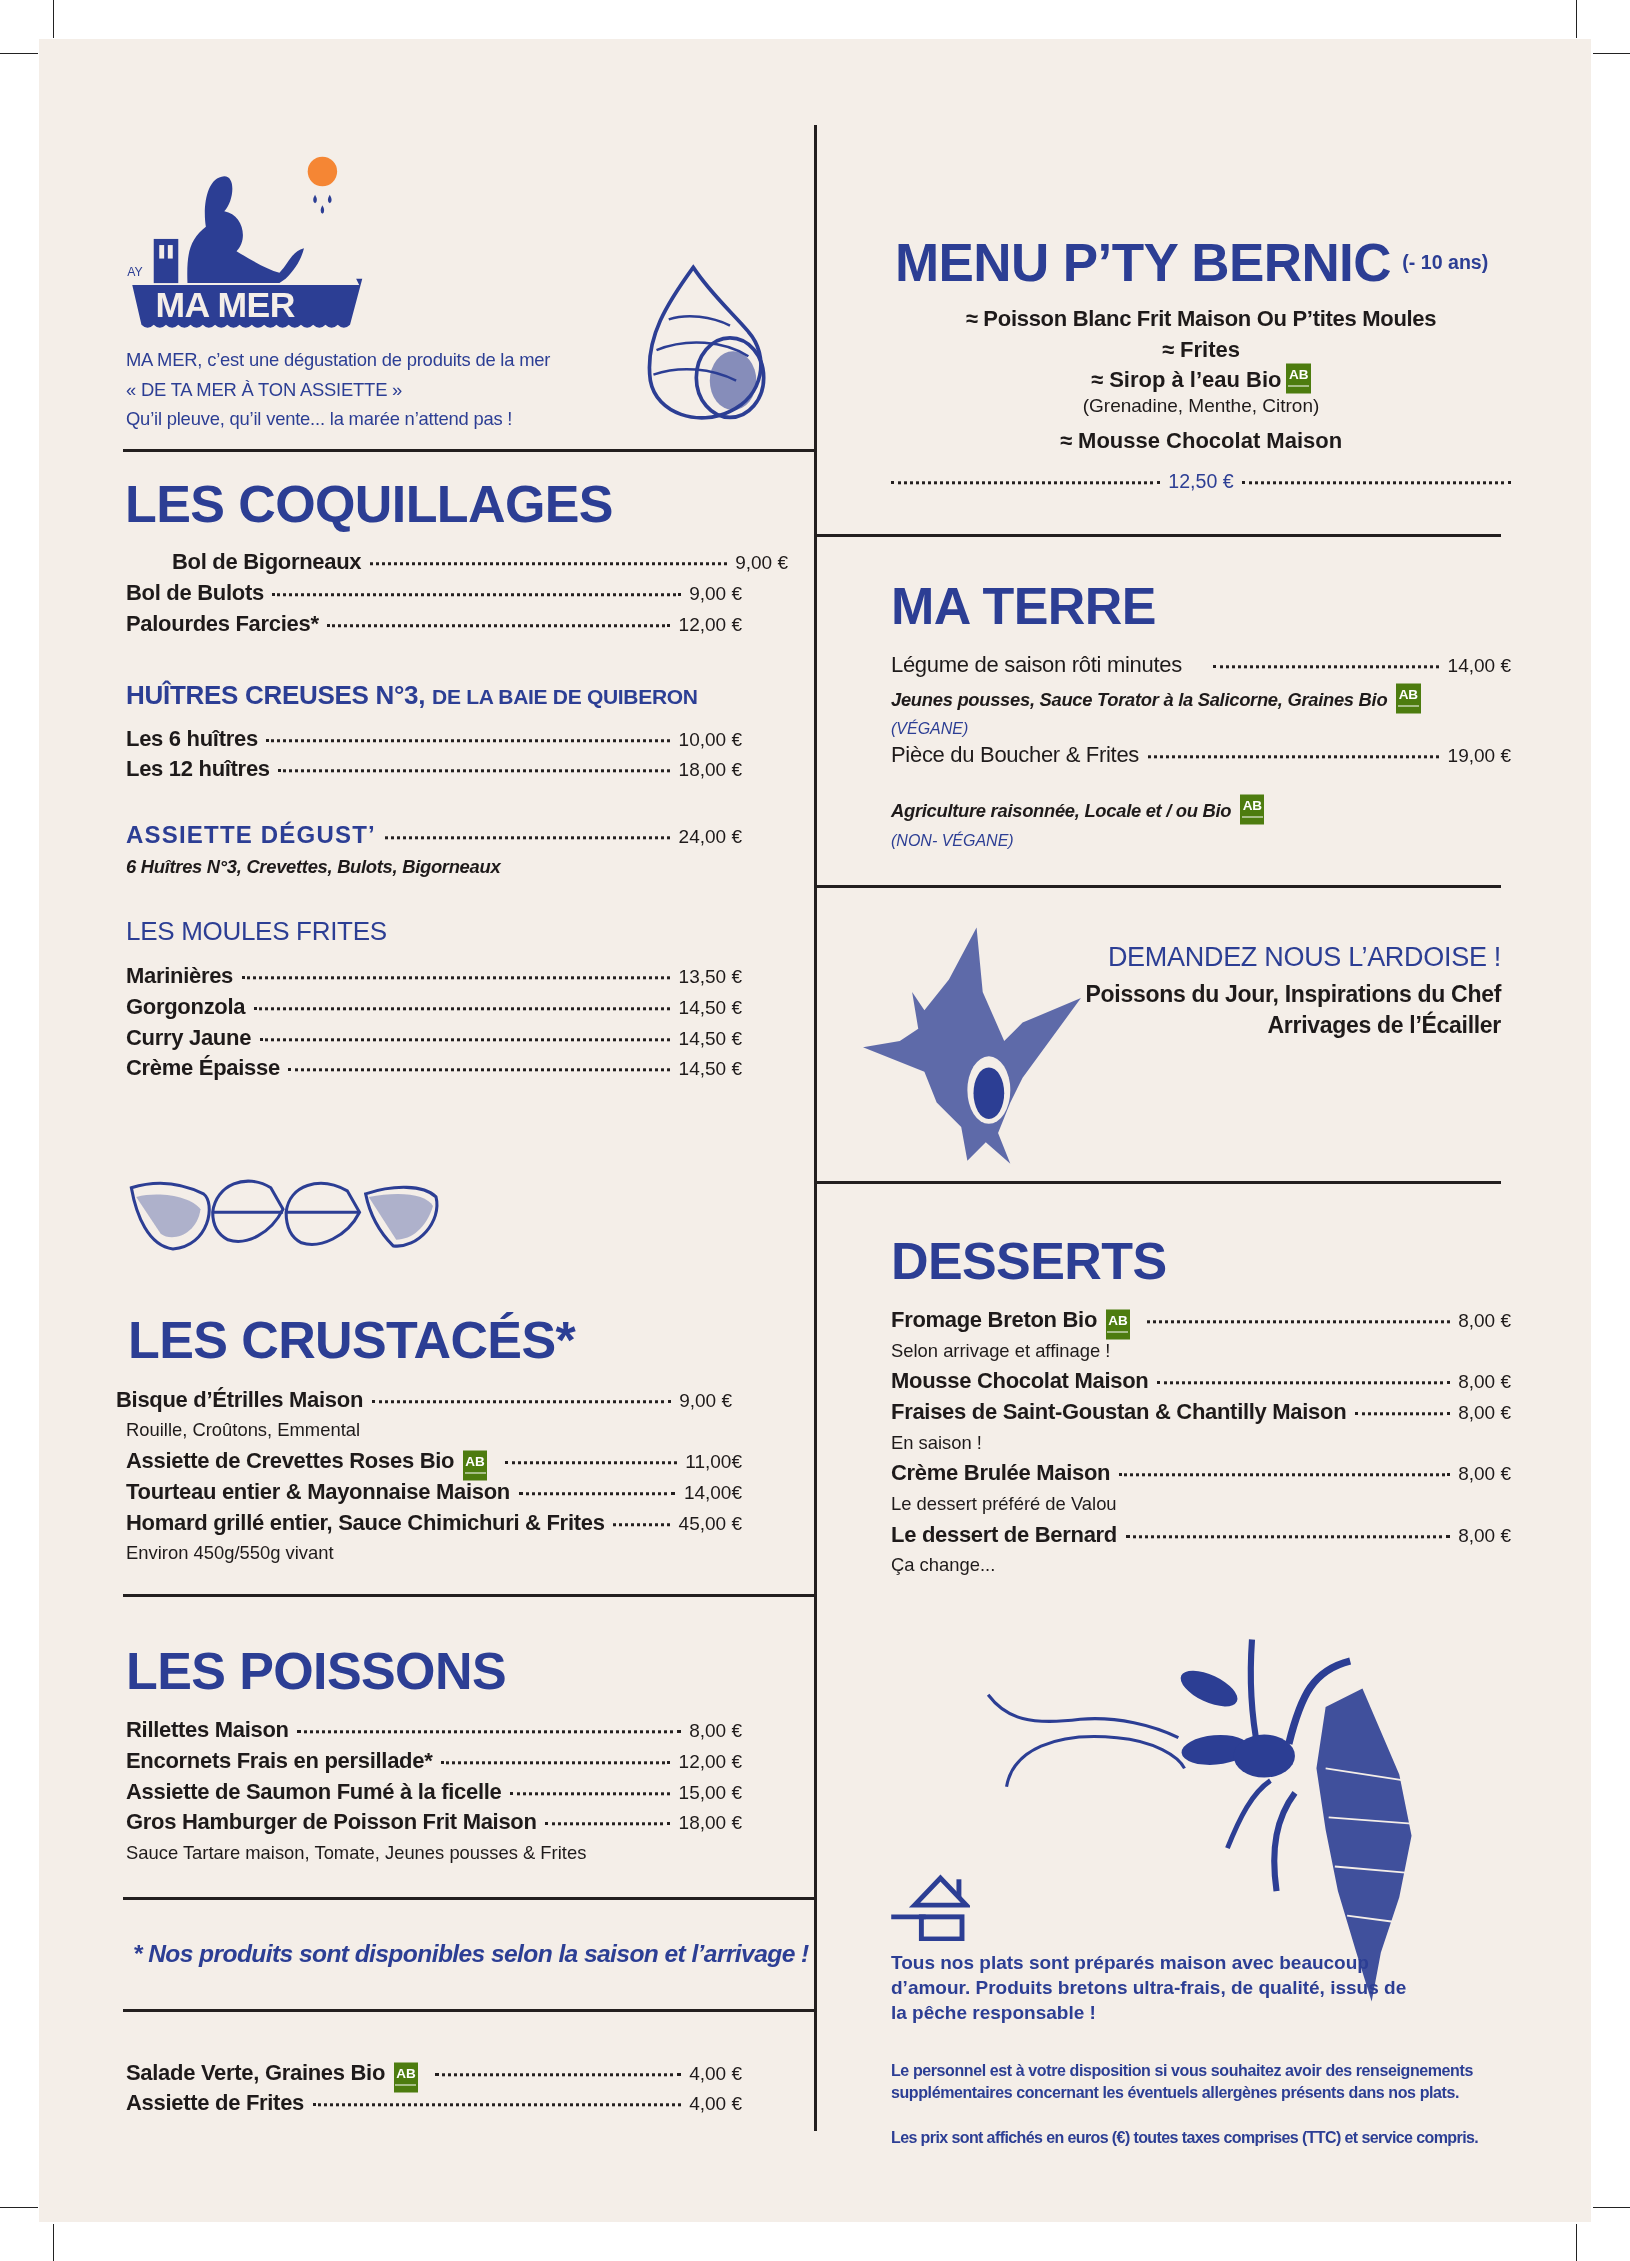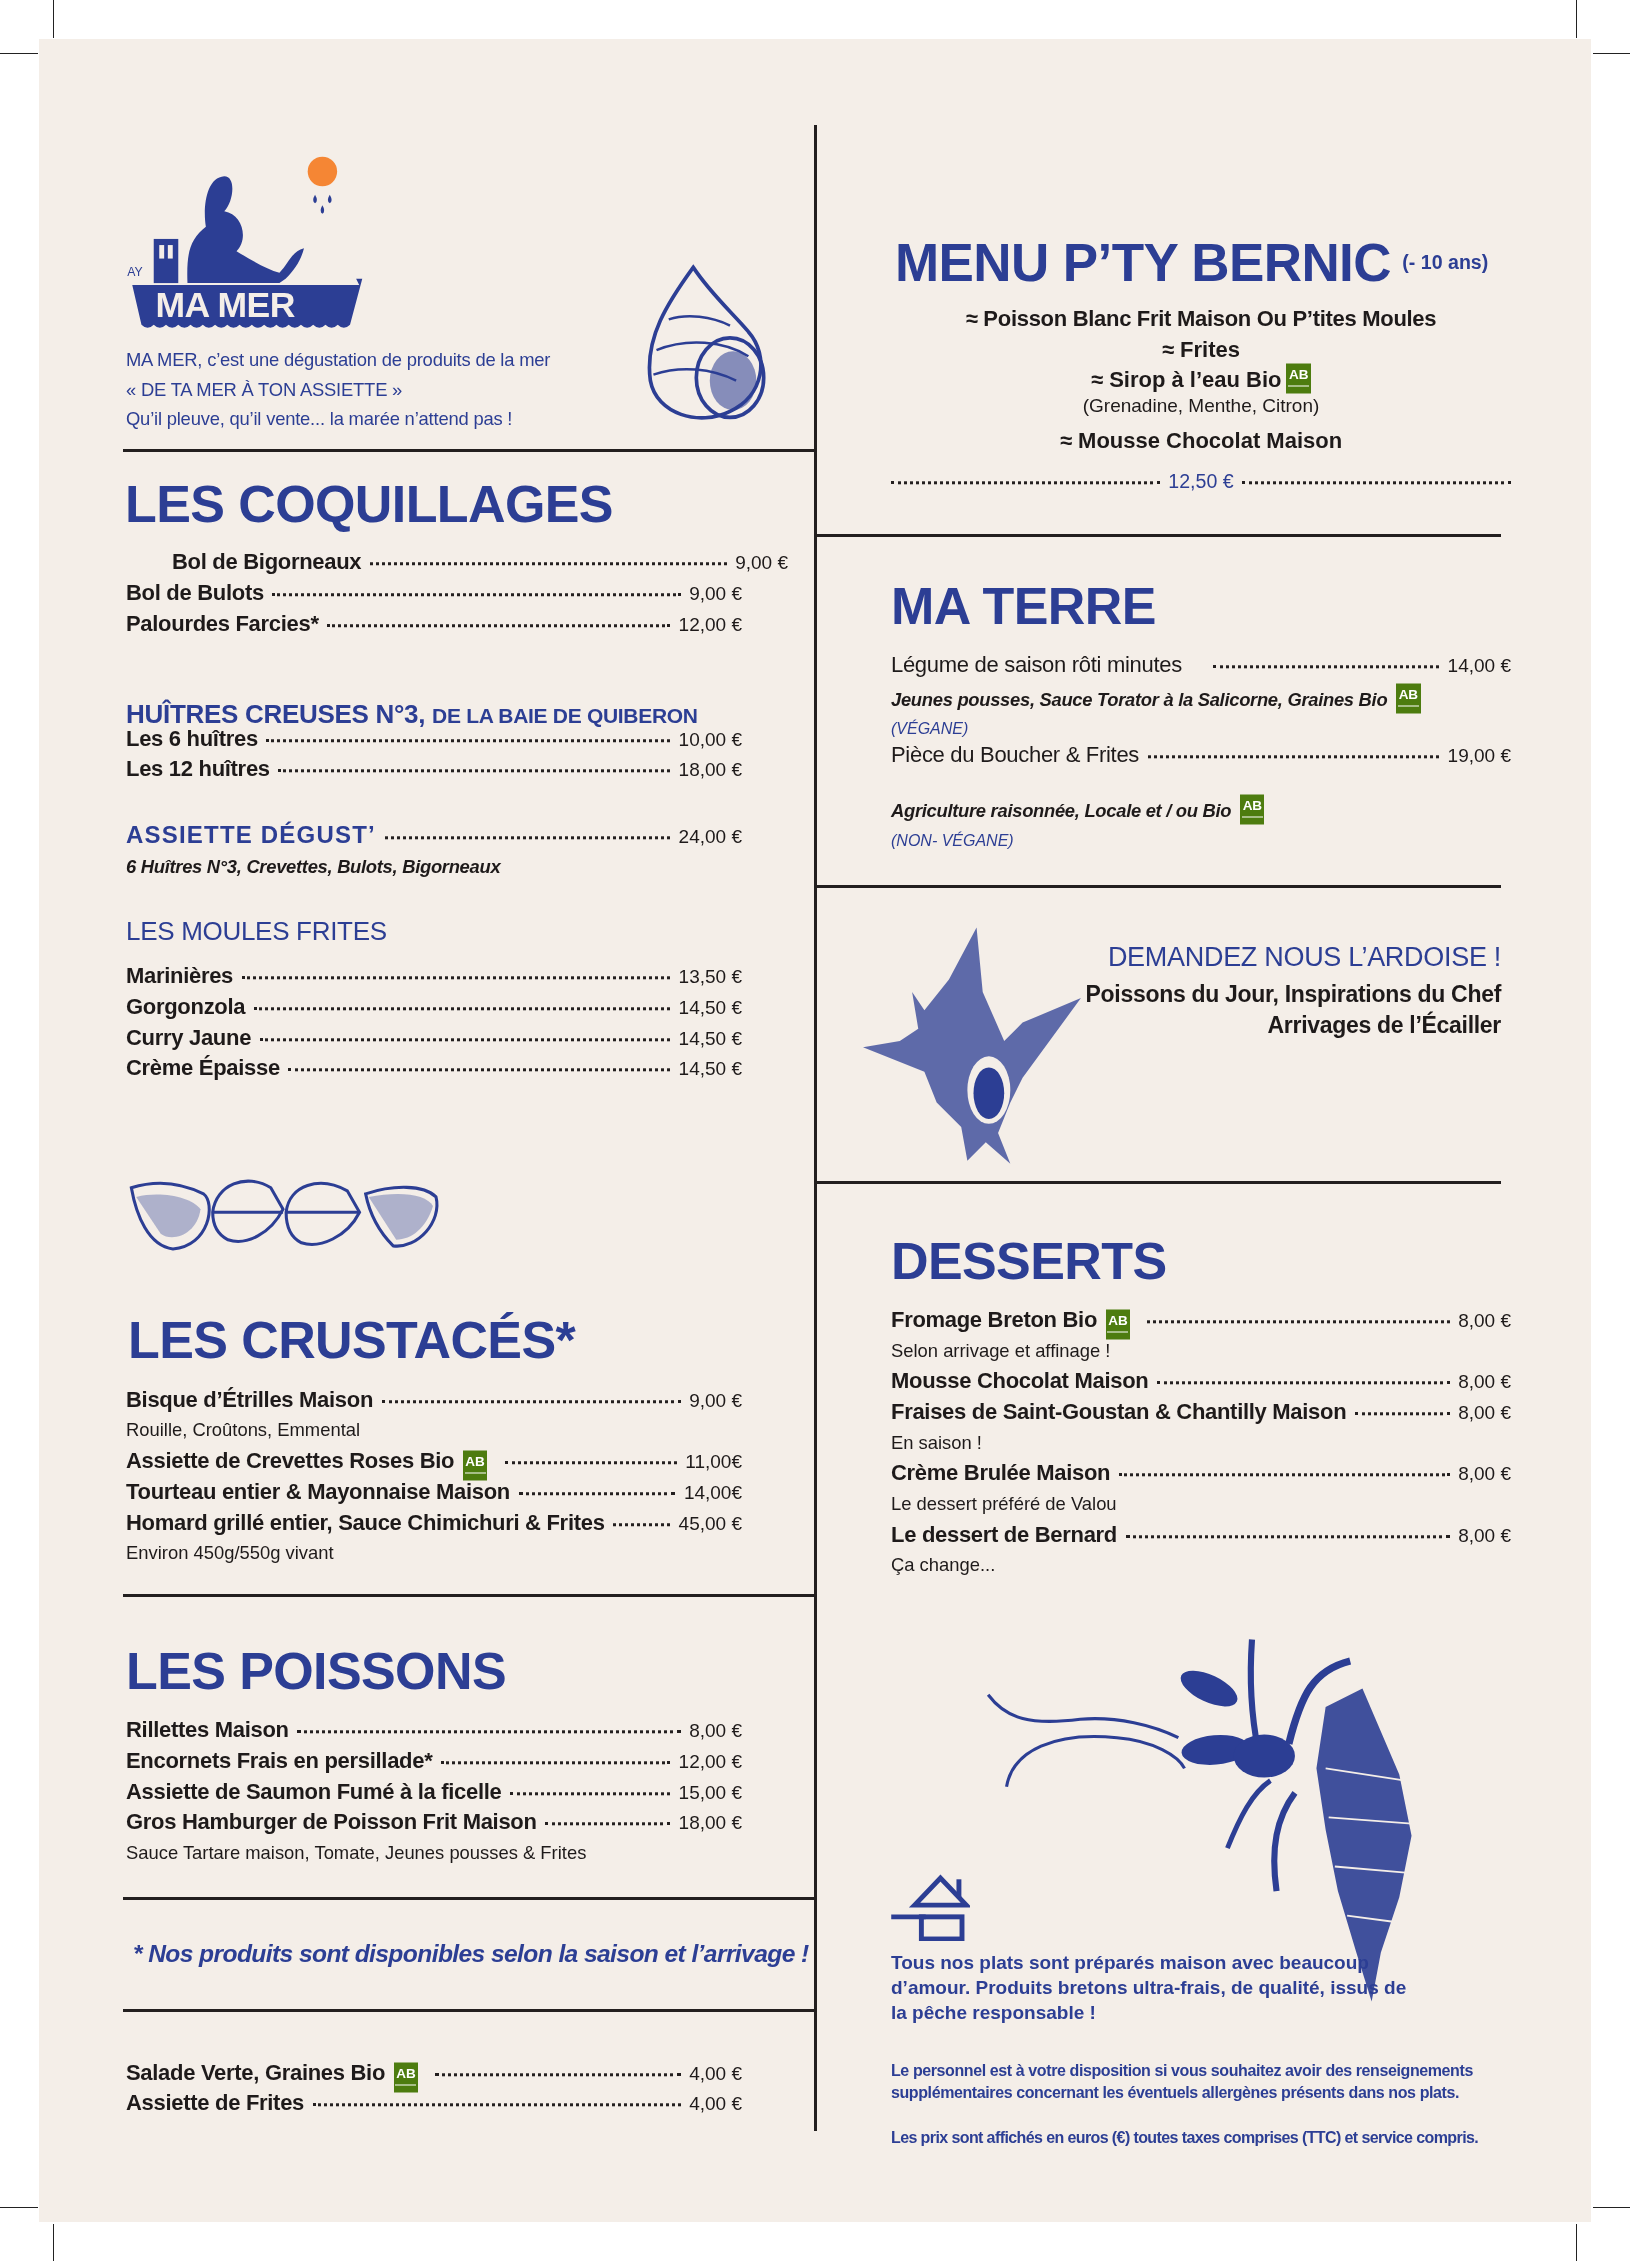--- a/index.html
+++ b/index.html
@@ -96,21 +96,21 @@
   <span class="name">Bol de Bulots</span>
     <span class="dots"></span>
     <span class="price">9,00 €</span>
 </div>
 <div class="row" style="left:126px;top:613px;width:616px;">
   <span class="name">Palourdes Farcies*</span>
     <span class="dots"></span>
     <span class="price">12,00 €</span>
 </div>
 
-<div class="abs h2" style="left:126px;top:682px;margin-top:19px;">
+<div class="abs h2" style="left:126px;top:682px;">
   <span>HUÎTRES CREUSES N°3,</span>
   <small>DE LA BAIE DE QUIBERON</small>
 </div>
 <div class="row" style="left:126px;top:728px;width:616px;">
   <span class="name">Les 6 huîtres</span>
     <span class="dots"></span>
     <span class="price">10,00 €</span>
 </div>
 <div class="row" style="left:126px;top:758px;width:616px;">
   <span class="name">Les 12 huîtres</span>
@@ -158,21 +158,21 @@
       <path d="M395 75 C440 60 490 60 510 80 C520 120 480 165 440 160 C410 130 400 100 395 75Z"></path>
     </g>
     <g fill="#2c3e94" opacity="0.35">
       <path d="M20 80 C60 70 110 80 125 100 C120 140 80 155 60 140Z"></path>
       <path d="M400 80 C450 70 495 75 505 95 C495 130 470 150 445 150Z"></path>
     </g>
   </svg>
 </div>
 
 <div class="abs h1" style="left:128px;top:1314px;">LES CRUSTACÉS*</div>
-<div class="row" style="left:126px;top:1389px;width:616px;">
+<div class="row" style="left:116px;top:1389px;width:616px;">
   <span class="name">Bisque d’Étrilles Maison</span>
     <span class="dots"></span>
     <span class="price">9,00 €</span>
 </div>
 <div class="sub" style="left:126px;top:1421px;">Rouille, Croûtons, Emmental</div>
 <div class="row" style="left:126px;top:1450px;width:616px;">
   <span class="name">Assiette de Crevettes Roses Bio</span>
     <span class="ab">AB</span>
     <span class="dots"></span>
     <span class="price">11,00€</span>

